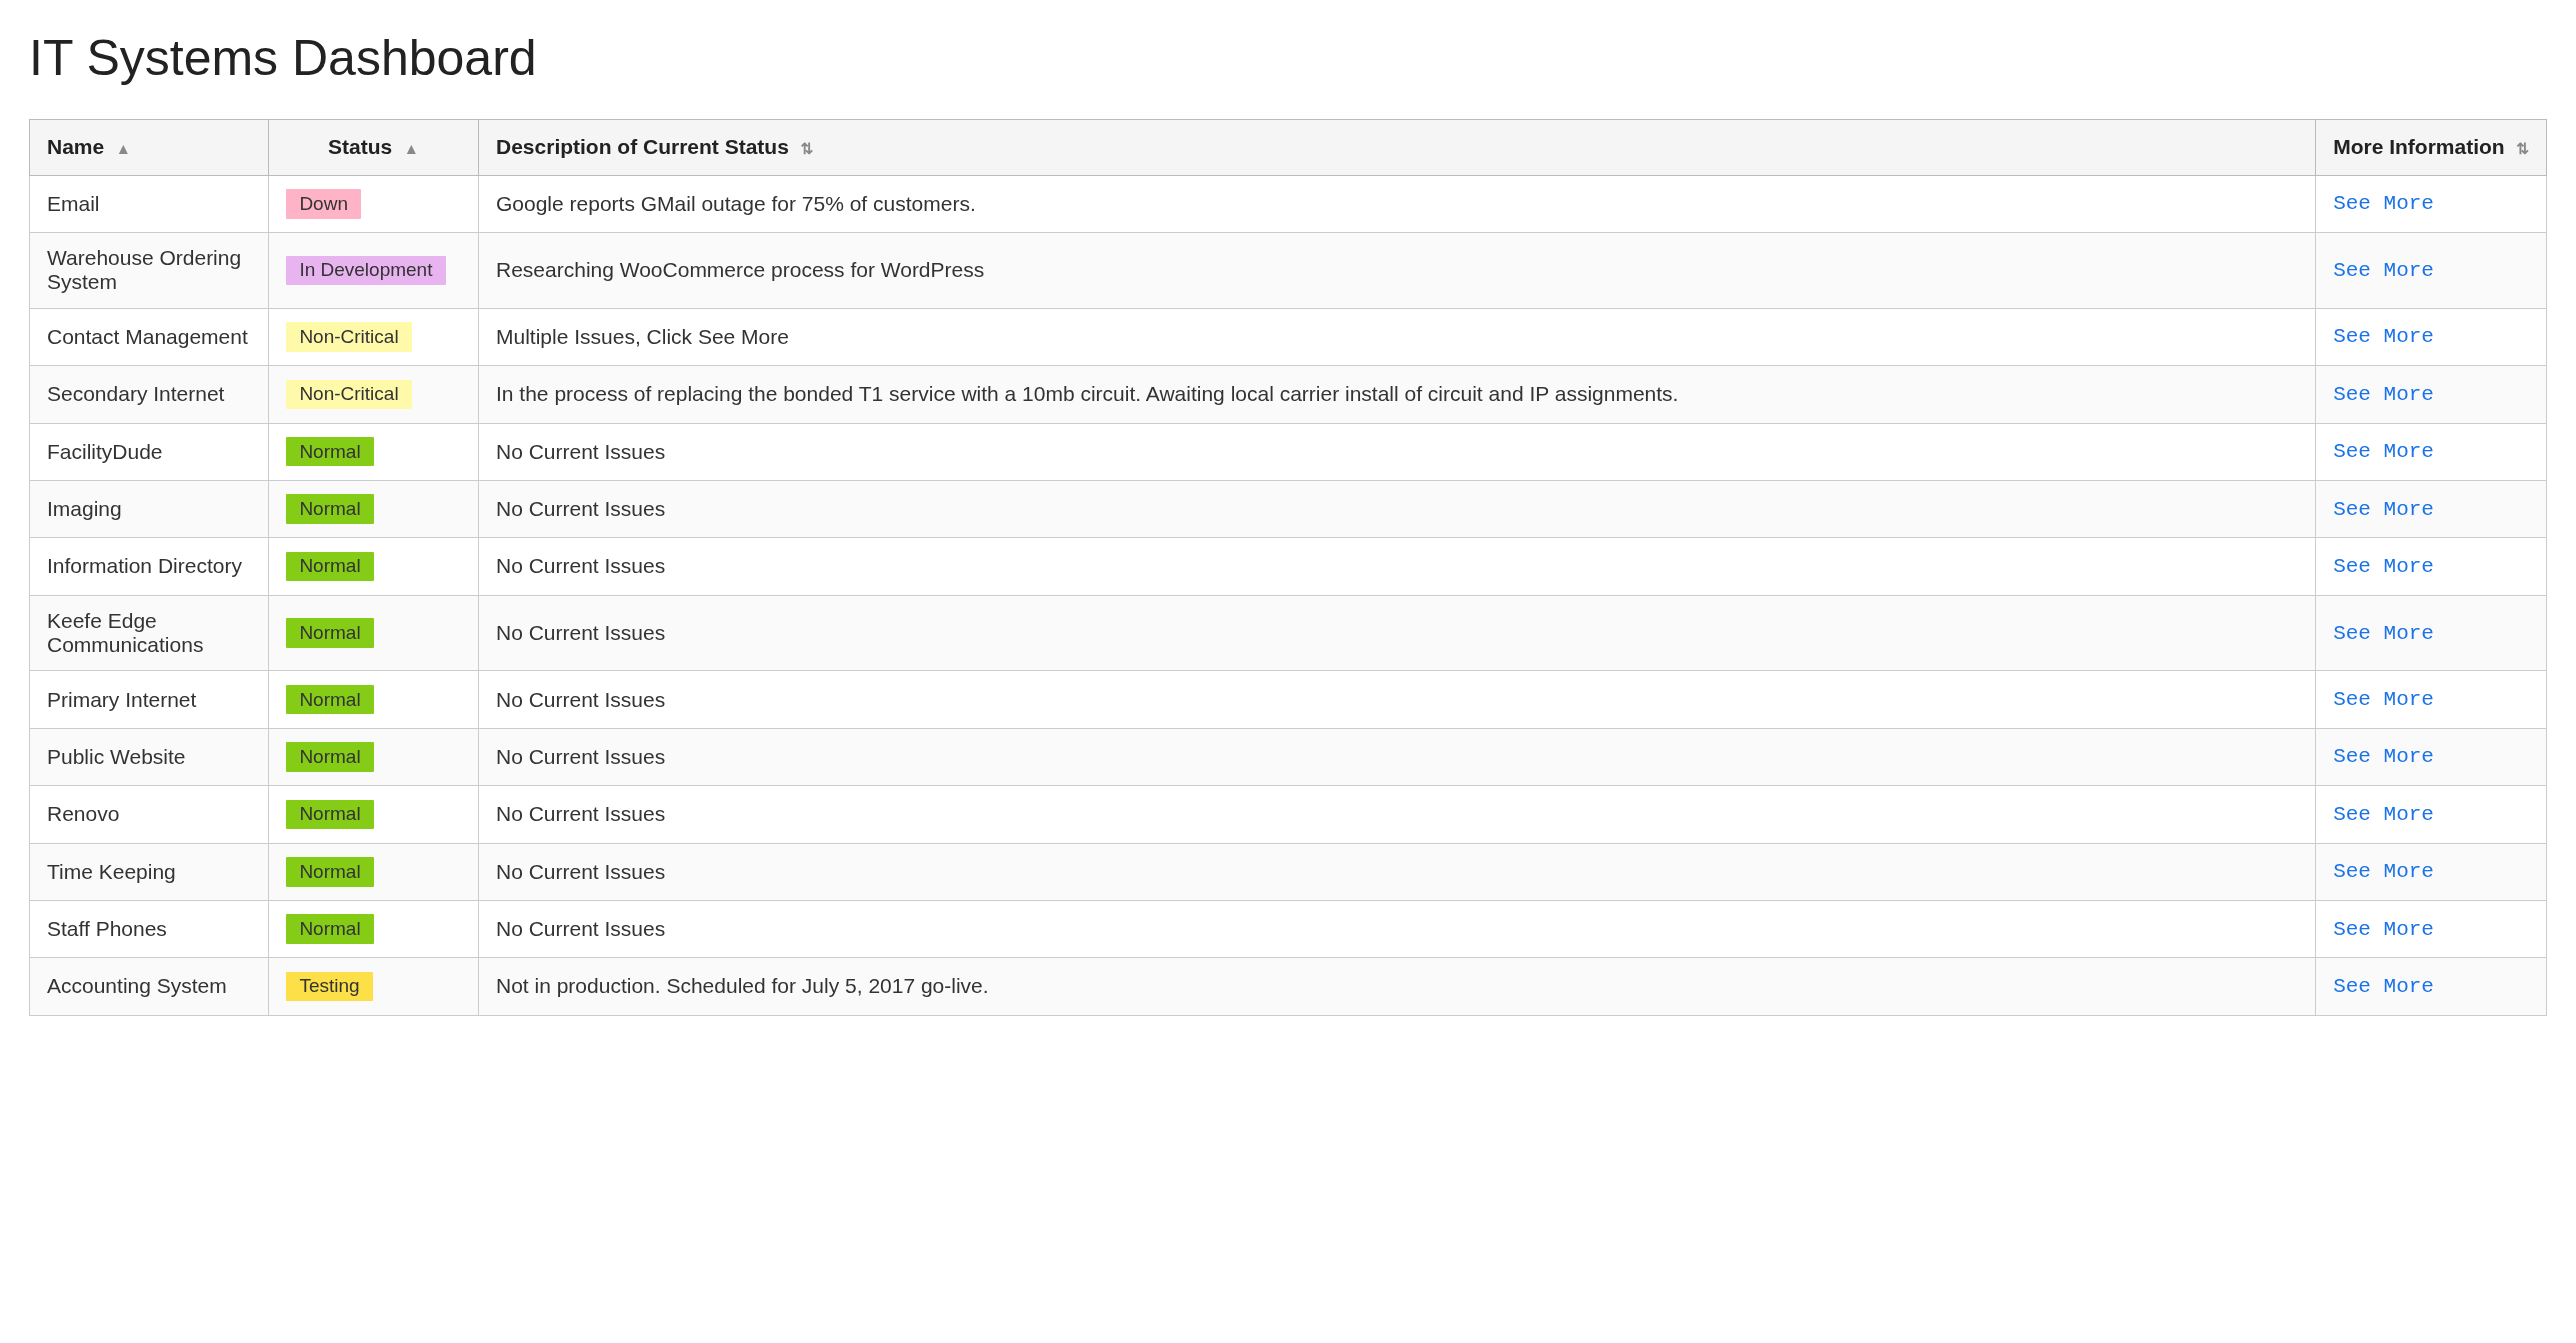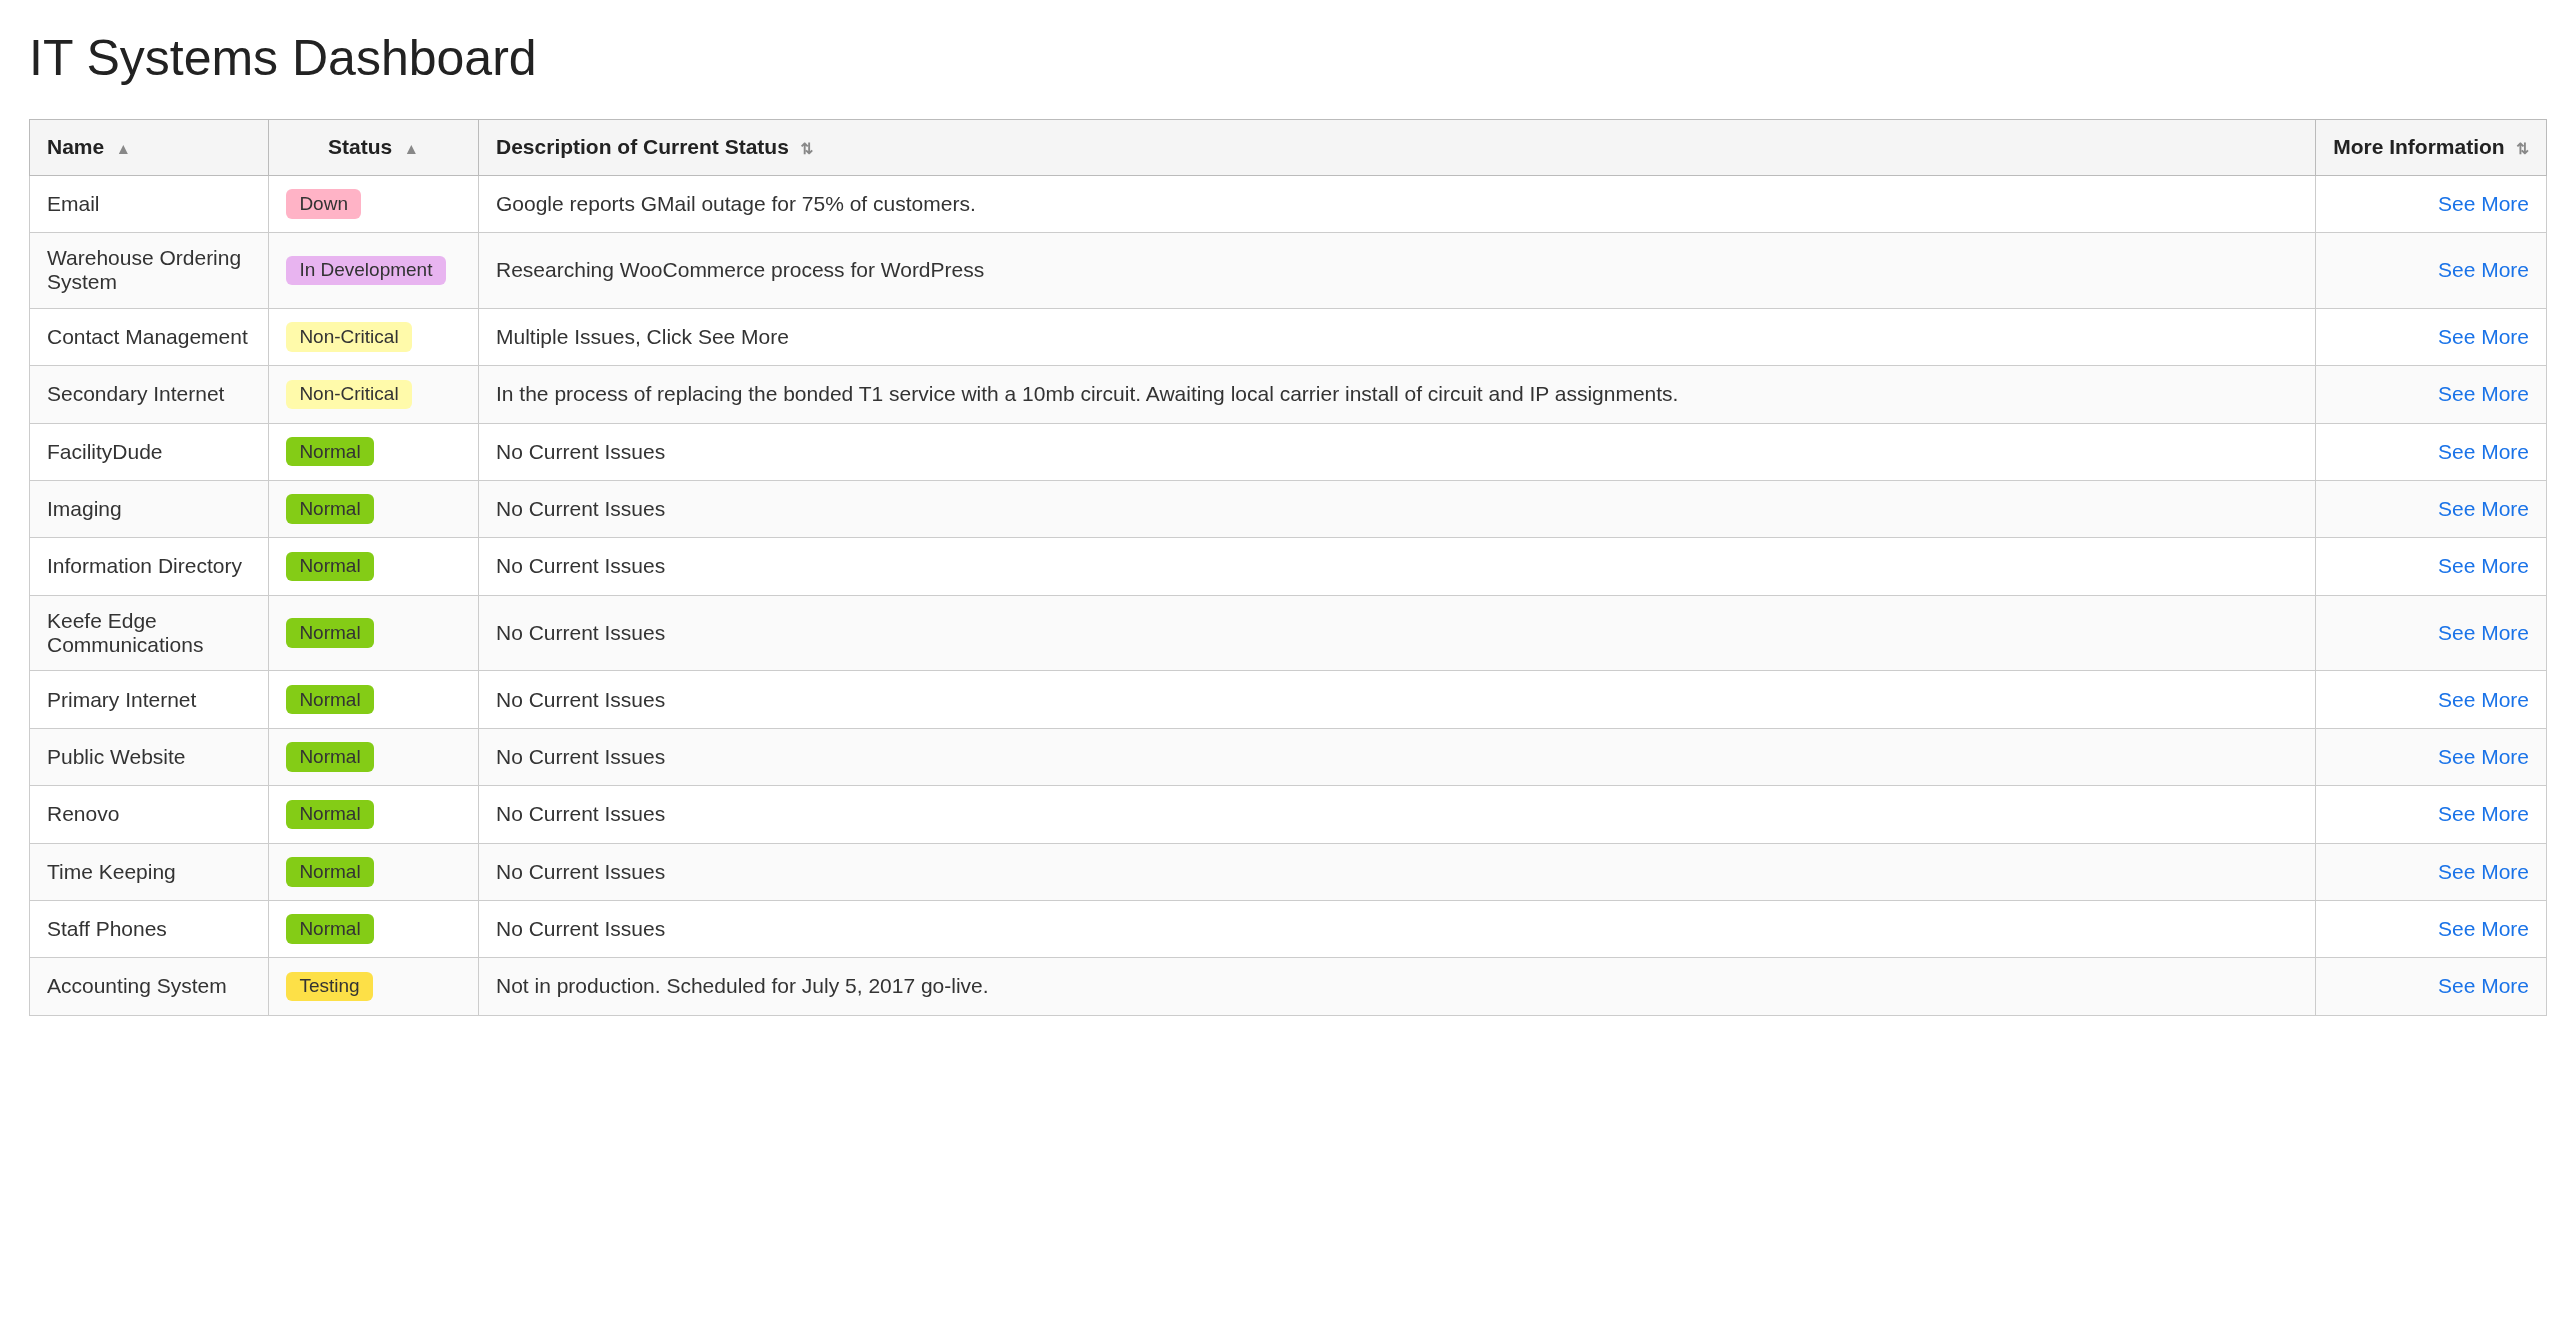--- a/index.html
+++ b/index.html
@@ -75,21 +75,21 @@
       vertical-align: middle;
     }
 
     .dashboard-table tbody tr:nth-child(even) {
       background: #fafafa;
     }
 
     .status-badge {
       display: inline-block;
       padding: 3.8px 13.4px;
-      border-radius: 6px;
+      border-radius: 1px;
       font-size: 19px;
       font-weight: 500;
     }
 
     .status-down {
       background: #ffb3c6;
       color: #333;
     }
 
     .status-in-development {
@@ -114,21 +114,22 @@
       text-align: right;
     }
 
     .see-more-link {
       color: #1a73e8;
       text-decoration: none;
       font-size: 21px;
     }
 
     .col-more-cell {
-      text-align: right;
+      text-align: left;
+      font-family: Liberation Mono, monospace;
     }
   </style>
 </head>
 <body>
 
 <h1 class="page-title">IT Systems Dashboard</h1>
 
 <table class="dashboard-table">
   <thead>
     <tr>

